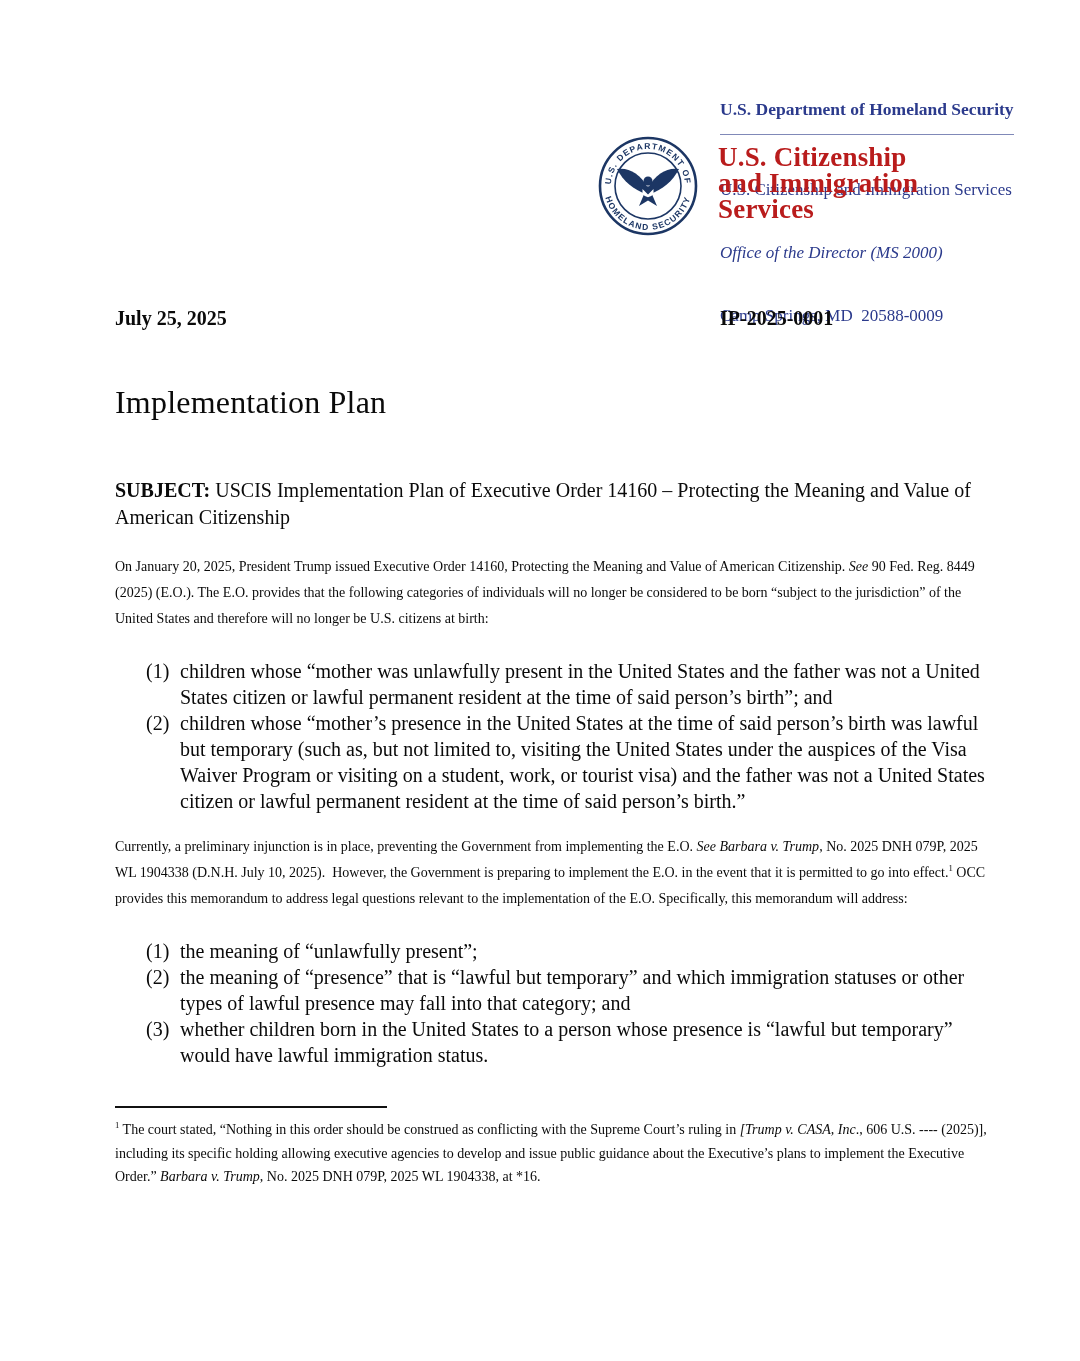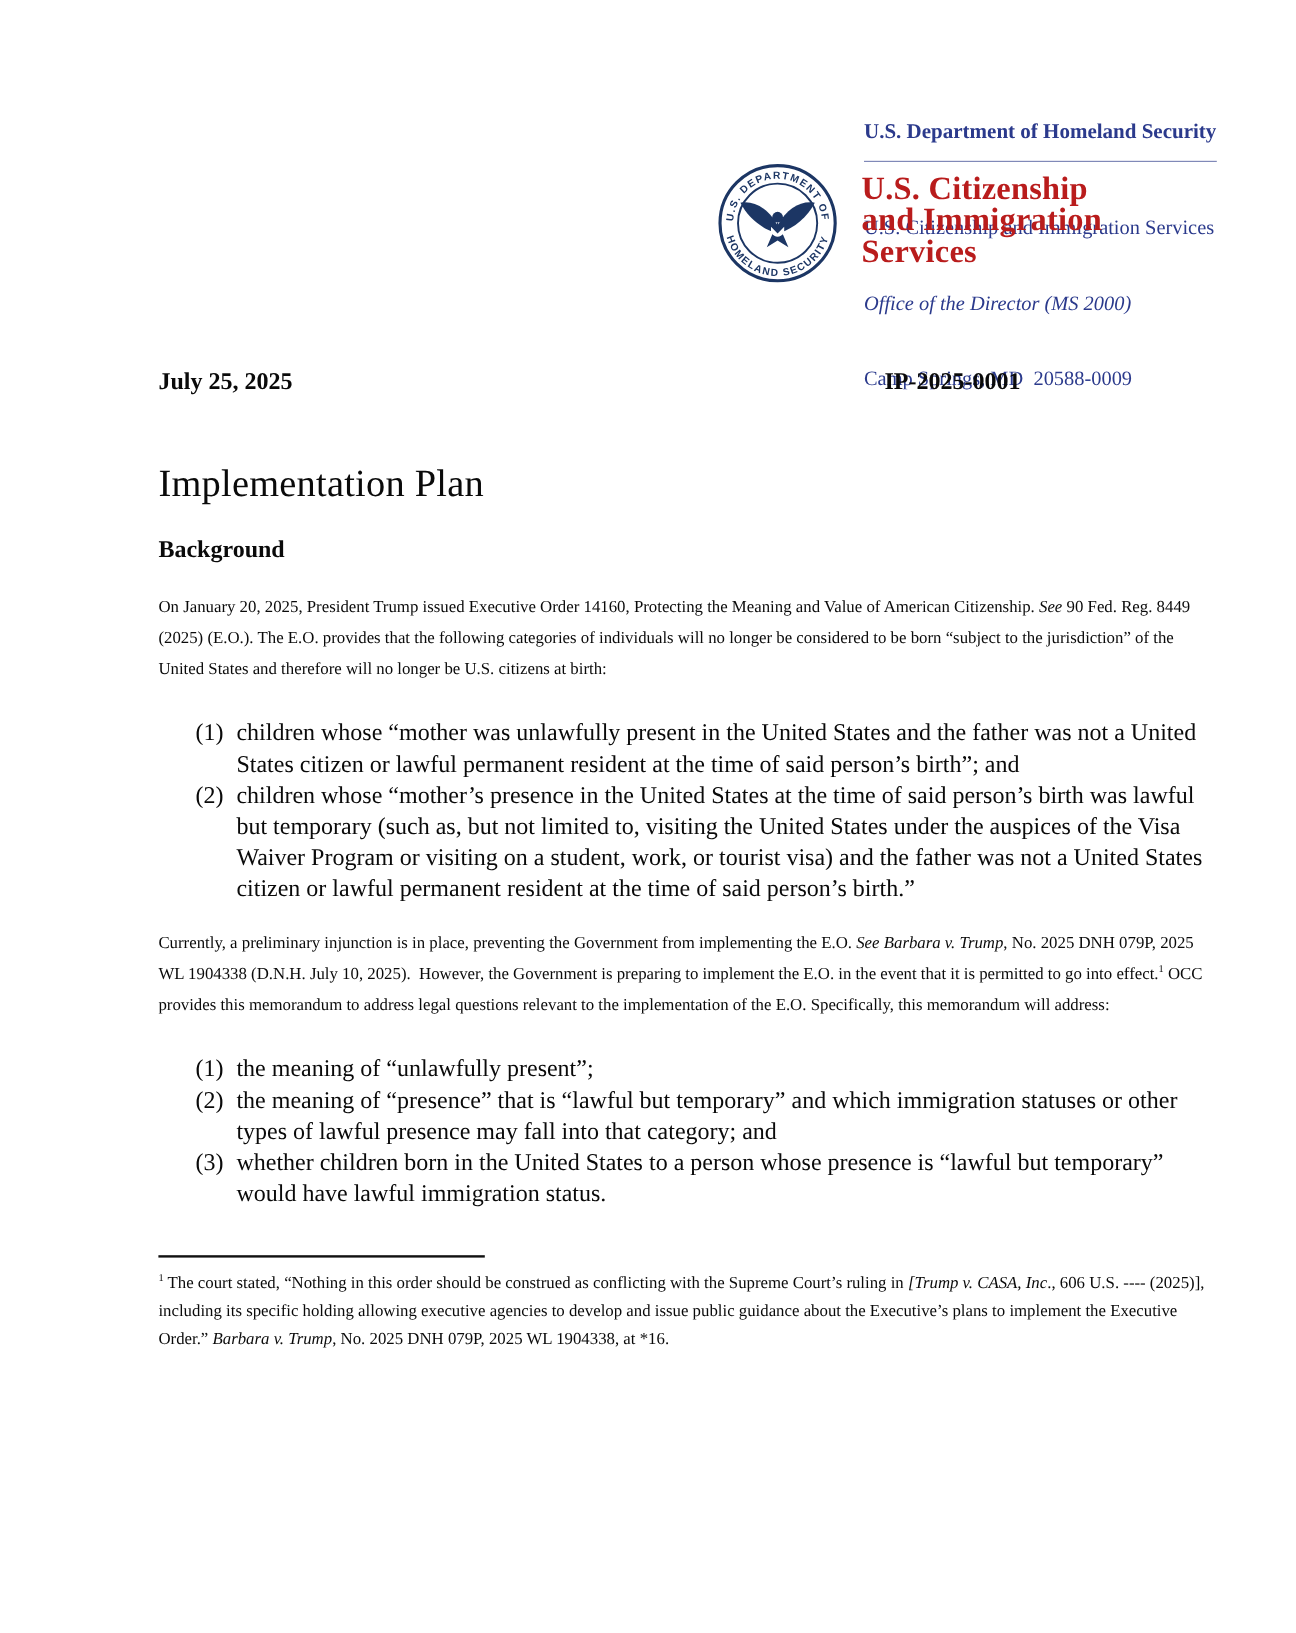--- a/index.html
+++ b/index.html
@@ -20,21 +20,21 @@
     display: inline-block;
   }
   .office-line { font-style: italic; }
   .seal-wrap { position: absolute; left: 598px; top: 136px; width: 100px; height: 100px; }
   .wordmark {
     position: absolute; left: 718px; top: 144px;
     color: #b91c1c; font-weight: bold; font-size: 27px; line-height: 26px;
     letter-spacing: 0.2px;
   }
   
-  .content { position: absolute; left: 132px; top: 305px; width: 875px; }
+  .content { position: absolute; left: 115px; top: 305px; width: 875px; }
   .pre { white-space: pre-wrap; }
   .meta-row { position: relative; height: 26px; font-weight: bold; font-size: 20px; line-height: 26px; }
   .doc-number { position: absolute; left: 605px; top: 0; }
   .title { font-size: 32px; font-weight: normal; margin: 52px 0 0 0; line-height: 38px; letter-spacing: 0.2px; }
   .subject { margin: 56px 0 0 0; font-size: 20px; line-height: 27px; }
   .subject b, .heading { font-weight: bold; }
   .heading { font-size: 20px; margin: 24px 0 0 0; line-height: 26px; }
   .body-para { font-size: 14px; line-height: 26px; margin: 23px 0 0 0; }
   .para2 { margin-top: 20px; }
   .doc-list { list-style: none; margin: 26px 0 0 0; padding: 0; font-size: 20px; line-height: 26px; }
@@ -92,22 +92,22 @@
 
   <div class="content">
 
     <div class="meta-row">
       <span>July 25, 2025</span>
       <span class="doc-number">IP-2025-0001</span>
     </div>
 
     <h1 class="title">Implementation Plan</h1>
 
+    <p class="subject pre"><b>SUBJECT:</b><span> USCIS Implementation Plan of Executive Order 14160 – Protecting the Meaning and Value of American Citizenship</span></p>
 
-    <h2 class="heading">Background</h2>
 
     <p class="body-para pre"><span>On January 20, 2025, President Trump issued Executive Order 14160, Protecting the Meaning and Value of American Citizenship. </span><em>See</em><span> 90 Fed. Reg. 8449 (2025) (E.O.). The E.O. provides that the following categories of individuals will no longer be considered to be born “subject to the jurisdiction” of the United States and therefore will no longer be U.S. citizens at birth:</span></p>
 
     <ol class="doc-list">
       <li><span class="marker">(1)</span><span>children whose “mother was unlawfully present in the United States and the father was not a United States citizen or lawful permanent resident at the time of said person’s birth”; and</span></li>
       <li><span class="marker">(2)</span><span>children whose “mother’s presence in the United States at the time of said person’s birth was lawful but temporary (such as, but not limited to, visiting the United States under the auspices of the Visa Waiver Program or visiting on a student, work, or tourist visa) and the father was not a United States citizen or lawful permanent resident at the time of said person’s birth.”</span></li>
     </ol>
 
     <p class="body-para para2 pre"><span>Currently, a preliminary injunction is in place, preventing the Government from implementing the E.O. </span><em>See Barbara v. Trump</em><span>, No. 2025 DNH 079P, 2025 WL 1904338 (D.N.H. July 10, 2025).  However, the Government is preparing to implement the E.O. in the event that it is permitted to go into effect.</span><sup class="fn">1</sup><span> OCC provides this memorandum to address legal questions relevant to the implementation of the E.O. Specifically, this memorandum will address:</span></p>
 

